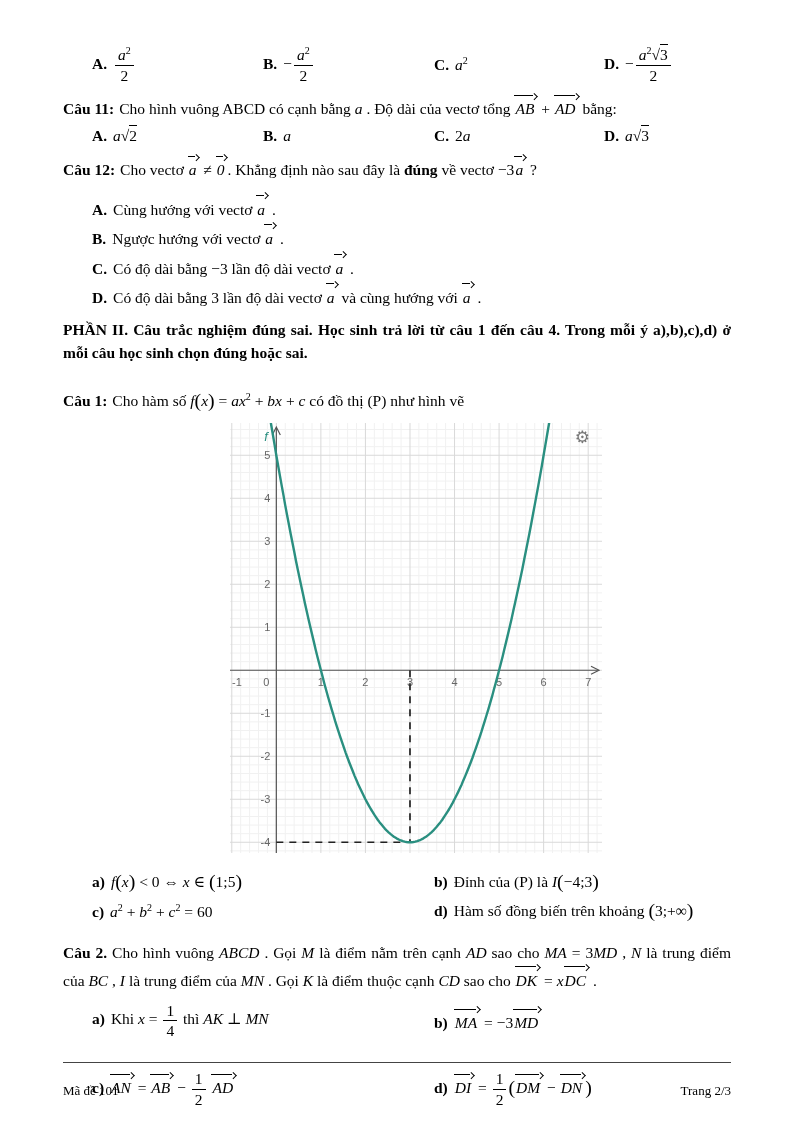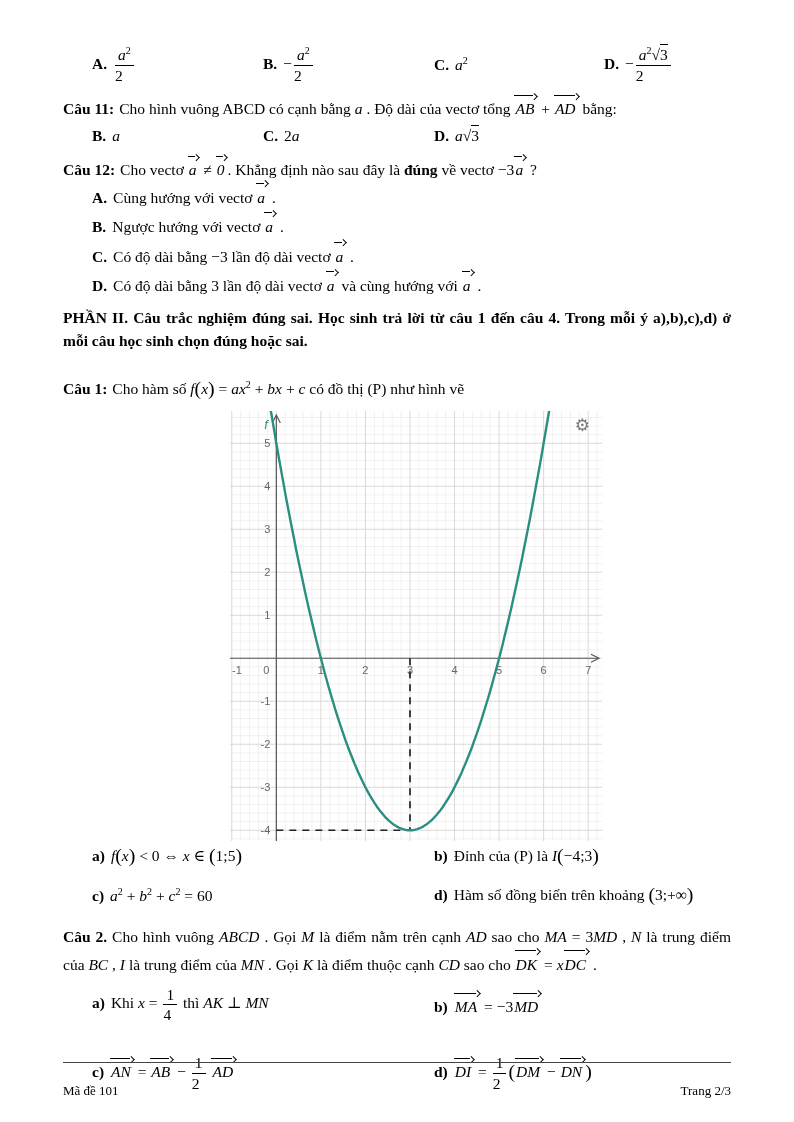--- a/index.html
+++ b/index.html
@@ -15,40 +15,40 @@
   .s-r { font-style:normal; }
   .s-i { font-style:italic; }
   .s-b { font-weight:700; }
   .s-sup { font-size:10px; vertical-align:super; font-style:normal; }
   .s-big { font-size:1.28em; vertical-align:-0.06em; }
   .s-ol { border-top:1px solid #000; padding-top:1px; }
   .s-vec { font-style:italic; position:relative; display:inline-block; padding:3px 3px 0 1px; }
   .s-vec::before { content:''; position:absolute; top:1px; left:0; right:4px; border-top:1px solid #000; }
   .s-vec::after { content:''; position:absolute; top:-0.5px; right:0.5px; width:3.5px; height:3.5px;
                   border-top:1px solid #000; border-right:1px solid #000; transform:rotate(45deg); }
-  .frac { display:inline-block; text-align:left; vertical-align:middle; line-height:1.15; padding:0 2px; }
+  .frac { display:inline-block; text-align:center; vertical-align:middle; line-height:1.15; padding:0 2px; }
   .frac .num { display:block; border-bottom:1px solid #000; padding:0 3px 1px 3px; }
   .frac .den { display:block; padding-top:1px; }
   
   .options4 { display:grid; grid-template-columns:171px 171px 170px 1fr; padding-left:29px; align-items:center; }
   .options4.tall { min-height:50px; margin-bottom:4px; }
   .options4.flat { margin:2px 0 6px 0; min-height:27px; }
   .olabel { font-weight:700; margin-right:6px; }
   .qline { margin-top:4px;font-family:Liberation Serif, serif; }
   .qlabel { font-weight:700; margin-right:5px; }
-  .choices { padding-left:29px; }
+  .choices { padding-left:29px;margin-top:12px; }
   .choices p { line-height:1.72; }
   .part2 { font-weight:700; margin-top:7px; line-height:1.45; text-align:justify; }
   .q1line { margin-top:22px; }
   .graph-wrap { position:relative; width:372px; height:430px; margin:7px 0 0 167px; }
   #graph-svg { display:block; width:372px; height:430px; background:#fff; }
   #graph-svg text { font-family:"Liberation Sans","DejaVu Sans",sans-serif; }
   .gear { position:absolute; top:6px; right:12px; font-size:17px; color:#777; cursor:pointer;
           font-family:"DejaVu Sans",sans-serif; line-height:1; }
-  .stmt-grid { display:grid; grid-template-columns:342px 1fr; padding-left:29px; row-gap:10px; align-items:center; }
+  .stmt-grid { display:grid; grid-template-columns:342px 1fr; padding-left:29px; margin-top:14px; align-items:center; }
   .stmt-grid.q2s { row-gap:30px; margin-top:8px; }
   .slabel { font-weight:700; margin-right:6px; }
   .qpara { margin-top:14px; text-align:justify; line-height:1.62; }
   .footer { position:absolute; left:63px; right:63px; top:1062px;
             border-top:1.4px solid #444; padding-top:18px;
             display:flex; justify-content:space-between; font-size:13px; }
 </style>
 </head>
 <body>
 
@@ -58,20 +58,21 @@
     <span class="opt"><b class="olabel">A.</b><span class="math"><span class="frac"><span class="num"><span class="s-i">a</span><span class="s-sup">2</span></span><span class="den"><span class="s-r">2</span></span></span></span></span>
     <span class="opt"><b class="olabel">B.</b><span class="math"><span class="s-r">−</span><span class="frac"><span class="num"><span class="s-i">a</span><span class="s-sup">2</span></span><span class="den"><span class="s-r">2</span></span></span></span></span>
     <span class="opt"><b class="olabel">C.</b><span class="math"><span class="s-i">a</span><span class="s-sup">2</span></span></span>
     <span class="opt"><b class="olabel">D.</b><span class="math"><span class="s-r">−</span><span class="frac"><span class="num"><span class="s-i">a</span><span class="s-sup">2</span><span class="s-r">√</span><span class="s-ol">3</span></span><span class="den"><span class="s-r">2</span></span></span></span></span>
   </div>
 
   <p class="qline">
     <b class="qlabel">Câu 11:</b><span><span class="s-r">Cho hình vuông ABCD có cạnh bằng </span><span class="s-i">a</span><span class="s-r"> . Độ dài của vectơ tổng </span><span class="s-vec">AB</span><span class="s-r"> + </span><span class="s-vec">AD</span><span class="s-r"> bằng:</span></span>
   </p>
   <div class="options4 flat">
+    <span class="opt"><b class="olabel">A.</b><span class="math"><span class="s-i">a</span><span class="s-r">√</span><span class="s-ol">2</span></span></span>
     <span class="opt"><b class="olabel">B.</b><span class="math"><span class="s-i">a</span></span></span>
     <span class="opt"><b class="olabel">C.</b><span class="math"><span class="s-r">2</span><span class="s-i">a</span></span></span>
     <span class="opt"><b class="olabel">D.</b><span class="math"><span class="s-i">a</span><span class="s-r">√</span><span class="s-ol">3</span></span></span>
   </div>
 
   <p class="qline">
     <b class="qlabel">Câu 12:</b><span><span class="s-r">Cho vectơ </span><span class="s-vec">a</span><span class="s-r"> ≠ </span><span class="s-vec">0</span><span class="s-r">. Khẳng định nào sau đây là </span><span class="s-b">đúng</span><span class="s-r"> về vectơ −3</span><span class="s-vec">a</span><span class="s-r"> ?</span></span>
   </p>
   <div class="choices">
     <p class="choice"><b class="olabel">A.</b><span><span class="s-r">Cùng hướng với vectơ </span><span class="s-vec">a</span><span class="s-r"> .</span></span></p>

